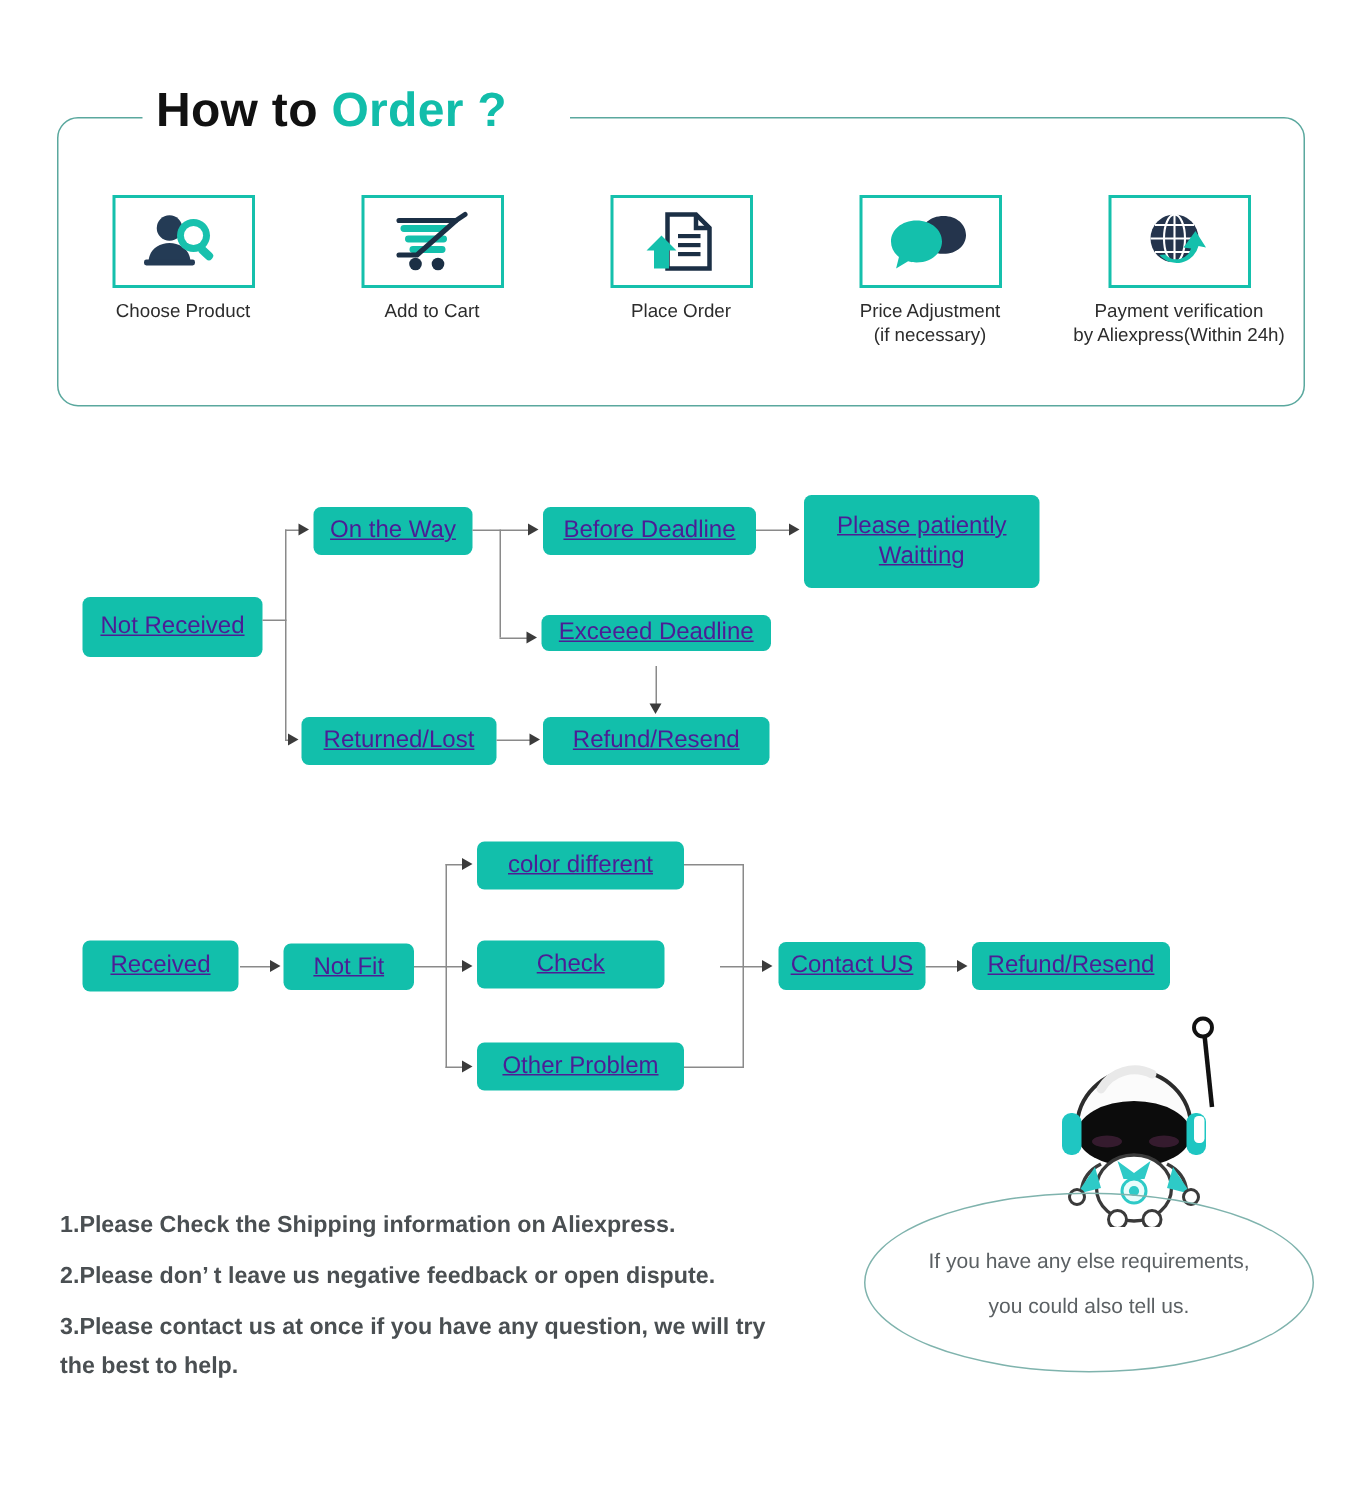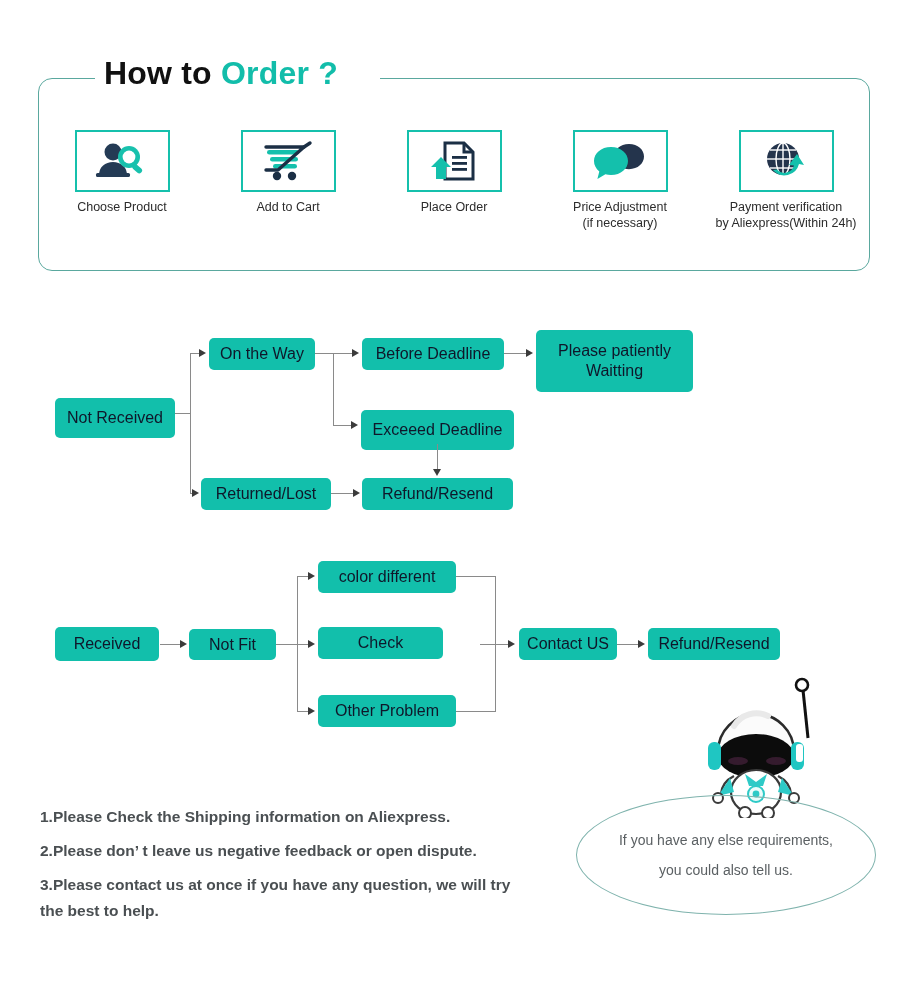--- a/index.html
+++ b/index.html
@@ -48,26 +48,27 @@
     line-height: 16px; white-space: nowrap;
   }
   .step-label .l2 { display: block; }
 
   
   .ic { display: block; }
 
   
   .fbox {
     position: absolute;
-    background: #12BFAB; color: #0f172a;
+    background: #12BFAB; color: #4c1d95;
     border-radius: 5px;
     display: flex; align-items: center; justify-content: center;
     font-size: 16px; line-height: 20px; text-align: center;
     padding: 0 9px;
     white-space: nowrap;
+    text-decoration: underline;
   }
   .fbox.two-line { white-space: normal; flex-direction: column; padding: 6px 12px; }
   .fbox.two-line span { display: block; width: 100%; }
   .fbox.two-line .ln2 { text-align: center; }
 
   
   .ln { position: absolute; background: #8a8a8a; }
   .lh { height: 1.4px; }
   .lv { width: 1.4px; }
   .arrow {
@@ -205,21 +206,21 @@
   <div>
 
     <div class="fbox" style="left:55px;  top:398px; width:120px; height:40px;">Not Received</div>
 
     <div class="fbox" style="left:209px; top:338px; width:106px; height:32px;">On the Way</div>
 
     <div class="fbox" style="left:201px; top:478px; width:130px; height:32px;">Returned/Lost</div>
 
     <div class="fbox" style="left:362px; top:338px; width:142px; height:32px;">Before Deadline</div>
 
-    <div class="fbox" style="left:361px; top:410px; width:153px; height:40px;">Exceeed Deadline</div>
+    <div class="fbox" style="left:361px; top:410px; width:153px; height:24px;">Exceeed Deadline</div>
 
     <div class="fbox two-line" style="left:536px; top:330px; width:157px; height:62px;">
       <span>Please patiently</span>
       <span class="ln2">Waitting</span>
     </div>
 
     <div class="fbox" style="left:362px; top:478px; width:151px; height:32px;">Refund/Resend</div>
 
     <div class="ln lh" style="left:175px; top:413px; width:16px;"></div>
     <div class="ln lv" style="left:190px; top:353px; height:141px;"></div>

